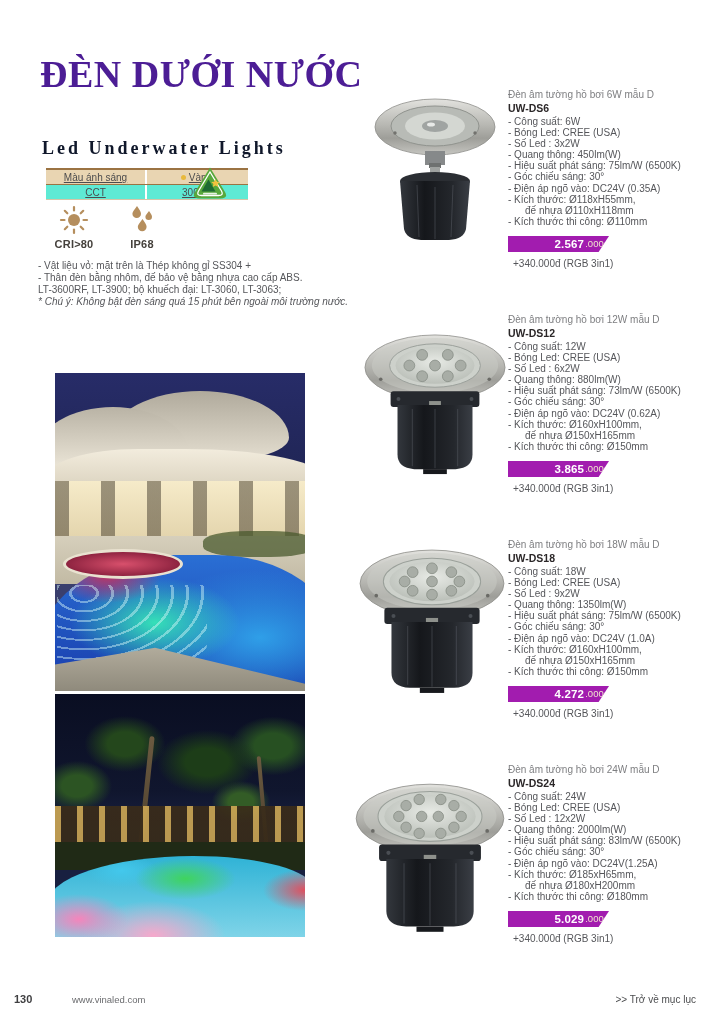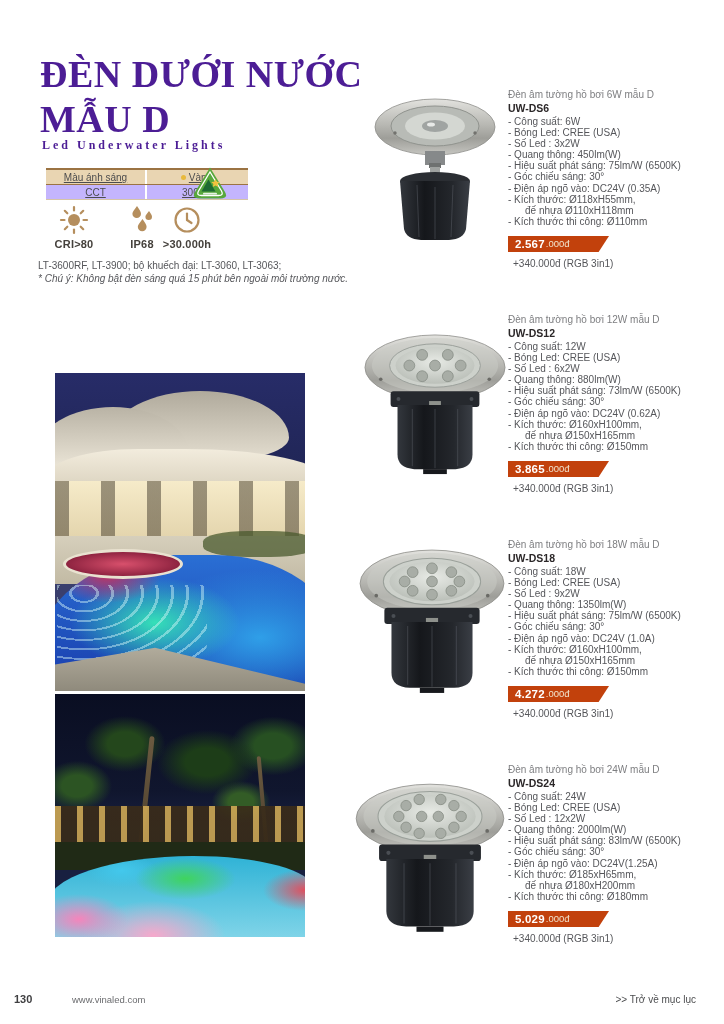--- a/index.html
+++ b/index.html
@@ -11,28 +11,28 @@
   }
   
   .title {
     position:absolute; left:40px; top:52px;
     font-family:"Liberation Serif", serif; font-weight:600;
     font-size:38px; line-height:45px; letter-spacing:.5px; color:#4c1d95;
   }
   .subtitle {
     position:absolute; left:42px; top:138px;
     font-family:"Liberation Serif", serif; font-weight:600;
-    font-size:12px; letter-spacing:3px; color:#4c1d95;
+    font-size:18px; letter-spacing:3px; color:#0f172a;
   }
   
   .ltable { position:absolute; left:46px; top:168px; width:202px;
     border-top:2px solid #9b7342; font-size:10px; color:#4c4c4e; }
   .lrow { display:flex; height:15px; line-height:15px;text-decoration:underline; }
   .lrow.hd { background:#e9d5b2; border-bottom:1.5px solid #9b7342; }
-  .lrow.bd { background:#c4b5fd; border-bottom:1px solid #d6c5a6; }
+  .lrow.bd { background:#5eead4; border-bottom:1px solid #d6c5a6; }
   .lcell { text-align:center; }
   .lcell.lab { width:101px; border-right:2px solid #ffffff; }
   .lcell.val { width:99px; }
   .dot { display:inline-block; width:5px; height:5px; border-radius:50%;
     background:#e8b93c; margin-right:3px; vertical-align:1px; }
   
   .cert { position:absolute; left:192px; top:166px; }
   
   .badge { position:absolute; top:204px; display:flex; flex-direction:column; align-items:center; }
   .badge .ic { height:32px; display:flex; align-items:center; }
@@ -97,23 +97,23 @@
       radial-gradient(60px 30px at 97% 42%,#e14f5e,rgba(225,79,94,0) 70%),
       radial-gradient(50px 24px at 28% 18%,#43c8ec,rgba(67,200,236,0) 70%),
       linear-gradient(180deg,#2fb3d6,#7fd4e8); }
   
   .p-img { position:absolute; }
   .p-text { position:absolute; left:508px; width:205px; }
   .p-name { font-size:10px; line-height:13px; color:#7d7e80; }
   .p-model { font-size:10.5px; line-height:14px; font-weight:700; color:#2b2728; margin-bottom:1px; }
   .spec-line { font-size:10px; line-height:11.1px; color:#55565a; }
   .spec-line.cont { padding-left:5px;margin-left:12px; }
-  .price-ribbon { margin-top:9px; width:101px; height:16px; background:#c2410c;
+  .price-ribbon { margin-top:9px; width:101px; height:16px; background:#a21caf;
     clip-path:polygon(0 0,101px 0,88px 20px,0 20px);
-    display:flex; align-items:center; padding-left:7px; }
+    display:flex; align-items:center; padding-left:7px;justify-content:flex-end; }
   .price-main { font-size:11.5px; font-weight:700; color:#ffffff; letter-spacing:.2px; }
   .price-suffix { font-size:9.5px; color:#f1e3cd; margin-left:1px; }
   .price-note { margin-top:6px; padding-left:5px; font-size:10px; color:#55565a; }
   .pt1 { top:88px; } .pt2 { top:313px; } .pt3 { top:538px; } .pt4 { top:763px; }
   
   .f-num { position:absolute; left:14px; top:993px; font-size:11px; font-weight:600; color:#3f3f41; }
   .f-web { position:absolute; left:38px; top:994px; font-size:9.5px; color:#6b6c6f;margin-left:34px; }
   .f-back { position:absolute; right:28px; top:994px; font-size:10px; color:#4c4d4f; text-decoration:none; }
 </style>
 </head>
@@ -137,21 +137,20 @@
       </linearGradient>
       <radialGradient id="glassG" cx=".5" cy=".4" r=".7">
         <stop offset="0" stop-color="#e7eae5"></stop>
           <stop offset="1" stop-color="#b4b9b2"></stop>
       </radialGradient>
     </defs>
   </svg>
 
   <h1 class="title">
     <span>ĐÈN DƯỚI NƯỚC</span><br>
-    <span>MẪU D</span>
   </h1>
   <div class="subtitle">Led Underwater Lights</div>
 
   <div class="ltable">
     <div class="lrow hd">
       <div class="lcell lab">Màu ánh sáng</div>
       <div class="lcell val"><span class="dot"></span><span>Vàng</span></div>
     </div>
     <div class="lrow bd">
       <div class="lcell lab">CCT</div>
@@ -190,32 +189,24 @@
   <div class="badge b2">
     <span class="ic">
       <svg width="28" height="30" viewBox="0 0 28 30">
         <path d="M9 1 C11.5 4.5 13 6.8 13 8.8 A4.3 4.3 0 1 1 4.4 8.8 C4.4 6.8 6.5 4.5 9 1 Z" fill="#b58e5d"></path>
         <path d="M21 6 C22.8 8.6 24 10.3 24 11.8 A3.3 3.3 0 1 1 17.4 11.8 C17.4 10.3 19.2 8.6 21 6 Z" fill="#b58e5d"></path>
         <path d="M14.5 14 C17 17.5 18.6 19.8 18.6 21.8 A4.4 4.4 0 1 1 9.8 21.8 C9.8 19.8 12 17.5 14.5 14 Z" fill="#b58e5d"></path>
       </svg>
     </span>
     <span class="bl">IP68</span>
   </div>
-  <div class="badge b3">
-    <span class="ic">
-      <svg width="28" height="28" viewBox="0 0 28 28">
-        <circle cx="14" cy="14" r="11.5" fill="none" stroke="#b58e5d" stroke-width="2.2"></circle>
-        <line x1="14" y1="14" x2="14" y2="7.5" stroke="#b58e5d" stroke-width="2.2" stroke-linecap="round"></line>
-        <line x1="14" y1="14" x2="18.5" y2="17" stroke="#b58e5d" stroke-width="2.2" stroke-linecap="round"></line>
-      </svg>
-    </span>
-    <span class="bl">&gt;30.000h</span>
-  </div>
 
   <div class="notes">
+    <div>- Vật liệu vỏ: mặt trên là Thép không gỉ SS304 +</div>
+    <div>- Thân đèn bằng nhôm, đế bảo vệ bằng nhựa cao cấp ABS.</div>
     <div>LT-3600RF, LT-3900; bộ khuếch đại: LT-3060, LT-3063;</div>
     <div class="warn">* Chú ý: Không bật đèn sáng quá 15 phút bên ngoài môi trường nước.</div>
   </div>
 
   <div class="photo1">
     <div class="v-roof2"></div>
     <div class="v-roof1"></div>
     <div class="v-band"></div>
     <div class="v-interior"></div>
     <div class="v-patio"></div>

